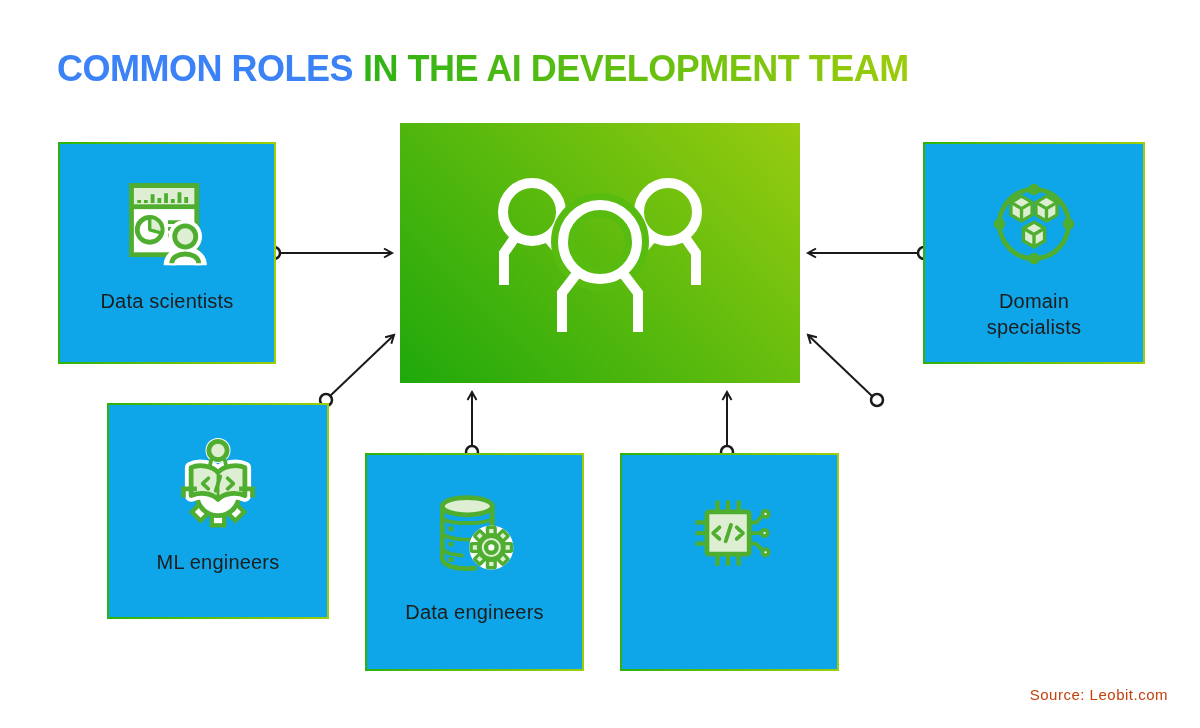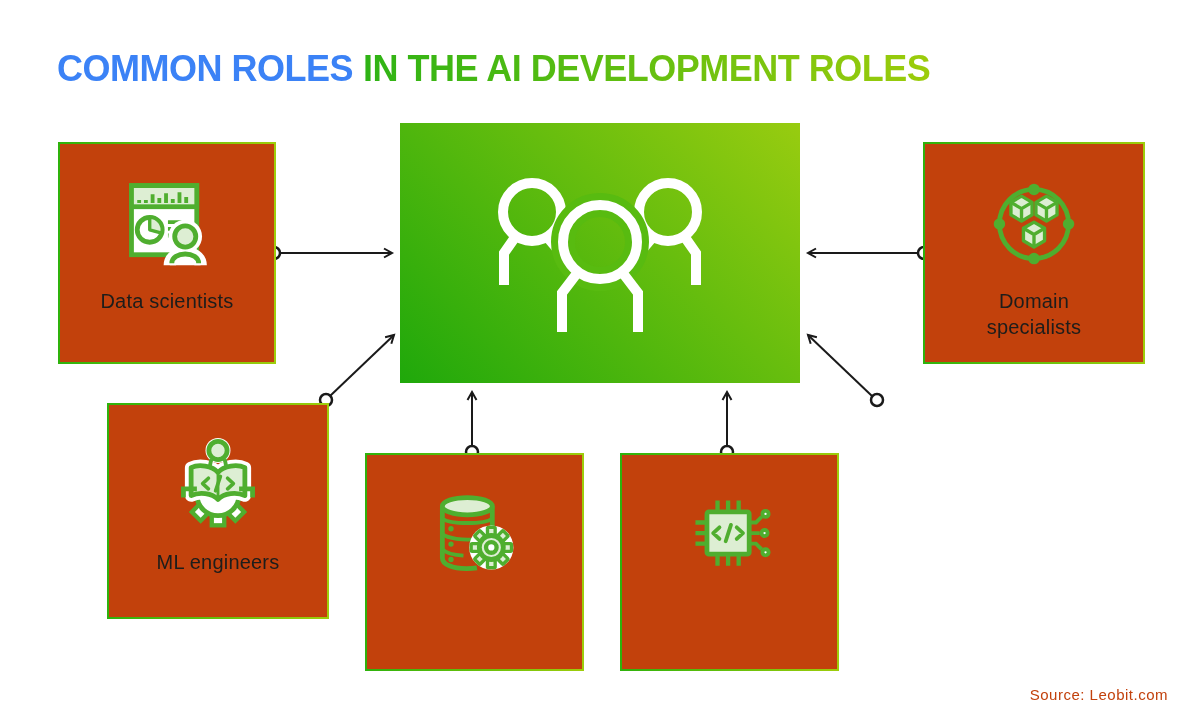--- a/index.html
+++ b/index.html
@@ -18,42 +18,42 @@
     -webkit-background-clip:text;background-clip:text;
     color:#54b415;-webkit-text-fill-color:transparent;
   }
   .center-box{
     position:absolute;left:400px;top:123px;width:400px;height:260px;
     background:linear-gradient(45deg,#1fa80b,#98cc10);
     display:flex;align-items:center;justify-content:center;
   }
   .center-box svg{margin-top:28px;}
   .role-box{
-    position:absolute;background:#c2410c;
+    position:absolute;background:#0ea5e9;
     border:2px solid #4fae2f;
     border-image:linear-gradient(90deg,#2eb20c,#9ecd0b) 1;
     display:flex;flex-direction:column;align-items:center;
   }
   .role-icon{margin-top:32px;flex:none;}
   .role-label{
     margin-top:16px;text-align:center;white-space:pre-line;
     font-size:20px;line-height:1.3;color:#1d1d1b;letter-spacing:.2px;
   }
   .connectors{position:absolute;left:0;top:0;pointer-events:none;}
   .source-note{
     position:absolute;right:32px;top:686px;
     font-size:15px;color:#c2410c;letter-spacing:.5px;
   }
 </style>
 </head>
 <body>
 
 <div id="canvas">
 
-  <h1 class="title"><span class="t-black">COMMON ROLES</span><span class="t-green">IN THE AI DEVELOPMENT ROLES</span></h1>
+  <h1 class="title"><span class="t-black">COMMON ROLES</span><span class="t-green">IN THE AI DEVELOPMENT TEAM</span></h1>
 
   <div class="center-box">
     <svg width="206" height="190" viewBox="0 0 206 190">
       <g fill="none" stroke="#ffffff" stroke-width="10">
         <circle cx="35" cy="40" r="29"></circle>
         <path d="M19,64 L7,81 L7,113"></path>
         <path d="M51,66 L62,79"></path>
         <circle cx="171" cy="40" r="29"></circle>
         <path d="M187,64 L199,81 L199,113"></path>
         <path d="M155,66 L144,79"></path>
@@ -175,20 +175,21 @@
         <rect x="-4.5" y="-4" width="9" height="8" rx="1" transform="translate(67,79.5) rotate(90)"></rect>
         <rect x="-4.5" y="-4" width="9" height="8" rx="1" transform="translate(55.33,74.67) rotate(135)"></rect>
         <rect x="-4.5" y="-4" width="9" height="8" rx="1" transform="translate(50.5,63) rotate(180)"></rect>
         <rect x="-4.5" y="-4" width="9" height="8" rx="1" transform="translate(55.33,51.33) rotate(225)"></rect>
         <rect x="-4.5" y="-4" width="9" height="8" rx="1" transform="translate(67,46.5) rotate(270)"></rect>
         <rect x="-4.5" y="-4" width="9" height="8" rx="1" transform="translate(78.67,51.33) rotate(315)"></rect>
       </g>
       <circle cx="67" cy="63" r="12.5" fill="#ddeed3" stroke="#4fae2f" stroke-width="5"></circle>
       <circle cx="67" cy="63" r="5.5" fill="#ffffff" stroke="#4fae2f" stroke-width="4.5"></circle>
     </svg>
+    <div class="role-label">Data engineers</div>
   </div>
 
   <div class="role-box" style="left:620px;top:453px;width:215px;height:214px">
     <svg class="role-icon" width="96" height="96" viewBox="0 0 100 100">
       <path d="M14,37 H26 M14,48 H26 M14,59 H26 M37,14 V26 M48,14 V26 M59,14 V26 M37,70 V82 M48,70 V82 M59,70 V82" stroke="#4fae2f" stroke-width="4.5" fill="none"></path>
       <path d="M70,37 H77 L83,31 M70,48 H81 M70,59 H77 L83,65" stroke="#4fae2f" stroke-width="4" fill="none"></path>
       <g fill="#ffffff" stroke="#4fae2f" stroke-width="4">
         <circle cx="87" cy="28" r="3.2"></circle>
           <circle cx="86" cy="48" r="3.2"></circle>
           <circle cx="87" cy="68" r="3.2"></circle>

